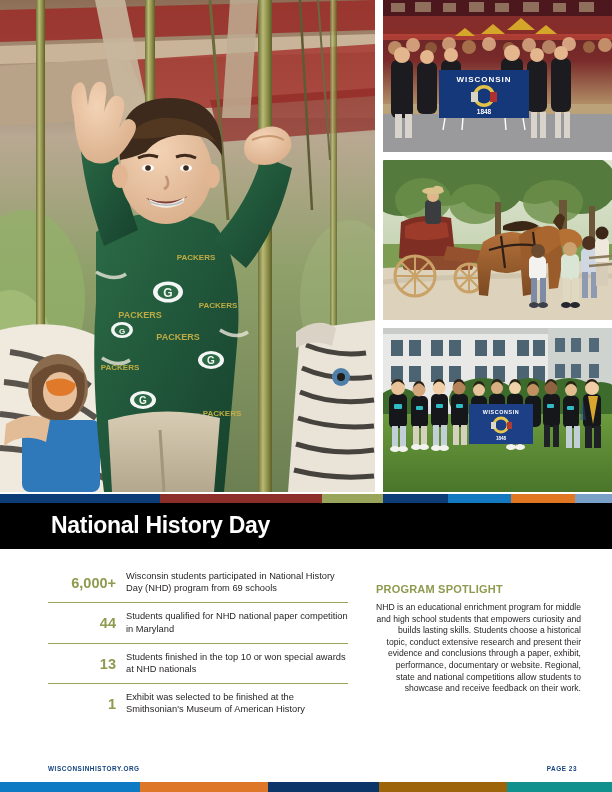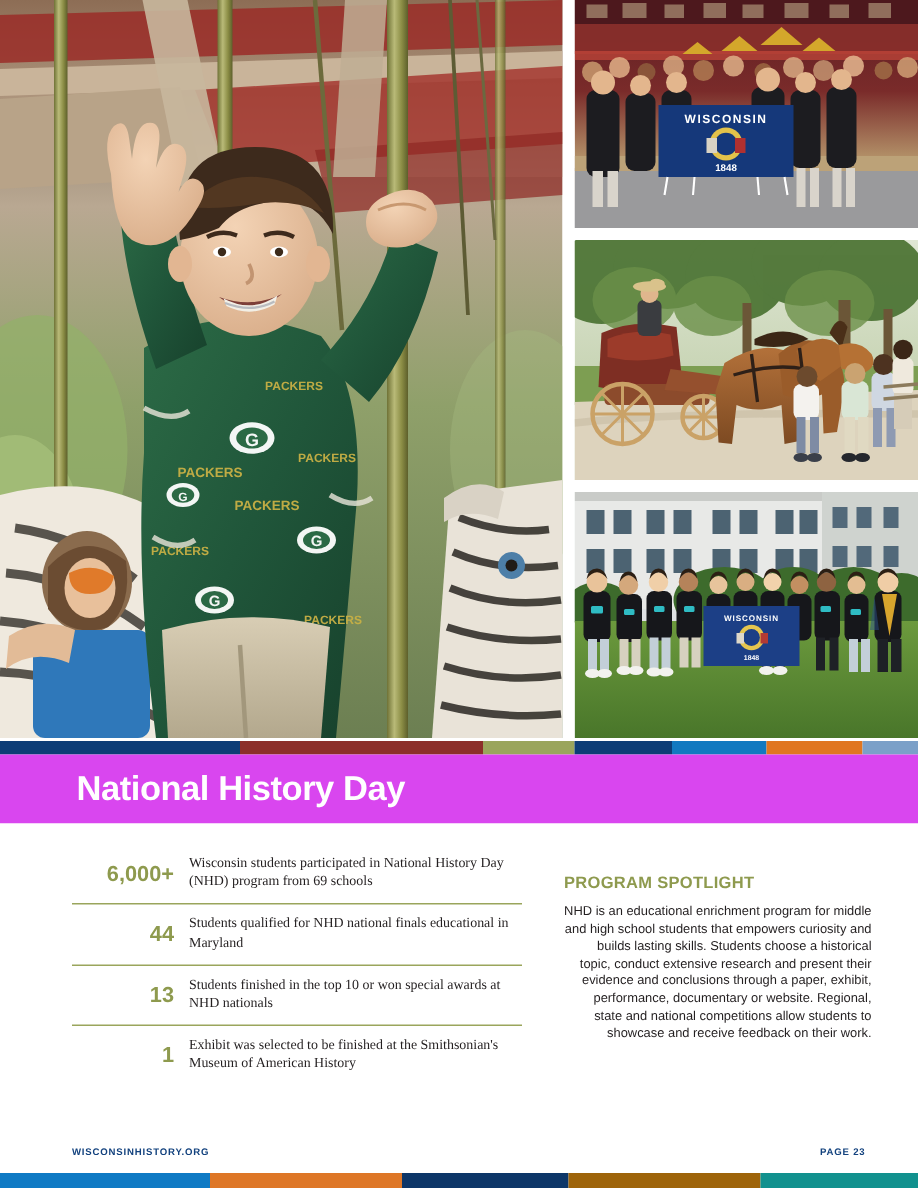--- a/index.html
+++ b/index.html
@@ -47,21 +47,21 @@
     width: 612px; height: 9px;
     display: flex;
   }
   .color-rule > span { display: block; height: 100%; }
 
   
   .title-band {
     position: absolute;
     left: 0; top: 503px;
     width: 612px; height: 46px;
-    background: #d946ef;
+    background: #000000;
   }
   .title-band h1 {
     position: absolute;
     left: 51px; top: 9px;
     color: #ffffff;
     font-size: 23px;
     font-weight: bold;
     letter-spacing: -0.3px;
     font-family: "Liberation Sans", sans-serif;
   }
@@ -98,21 +98,21 @@
     font-weight: bold;
     line-height: 14px;
     padding-top: 1px;
     font-family: "Liberation Sans", sans-serif;
   }
   .stat-text {
     flex: 1;
     color: #231f20;
     font-size: 9.3px;
     line-height: 12.2px;
-    font-family: Liberation Serif, serif;
+    font-family: Liberation Sans, sans-serif;
   }
 
   
   .spotlight {
     position: absolute;
     left: 376px; top: 10px;
     width: 205px;
     margin-top: 24px;
   }
   .spotlight h2 {
@@ -701,21 +701,21 @@
 
   <div class="content">
 
     <div class="stats" id="stats-list">
         <div class="stat-row">
           <div class="stat-num" style="color: rgb(142, 154, 78);">6,000+</div>
           <div class="stat-text">Wisconsin students participated in National History Day (NHD) program from 69 schools</div>
         </div>
         <div class="stat-row">
           <div class="stat-num" style="color: rgb(142, 154, 78);">44</div>
-          <div class="stat-text">Students qualified for NHD national finals educational in Maryland</div>
+          <div class="stat-text">Students qualified for NHD national paper competition in Maryland</div>
         </div>
         <div class="stat-row">
           <div class="stat-num" style="color: rgb(142, 154, 78);">13</div>
           <div class="stat-text">Students finished in the top 10 or won special awards at NHD nationals</div>
         </div>
         <div class="stat-row">
           <div class="stat-num" style="color: rgb(142, 154, 78);">1</div>
           <div class="stat-text">Exhibit was selected to be finished at the Smithsonian's Museum of American History</div>
         </div>
       </div>

